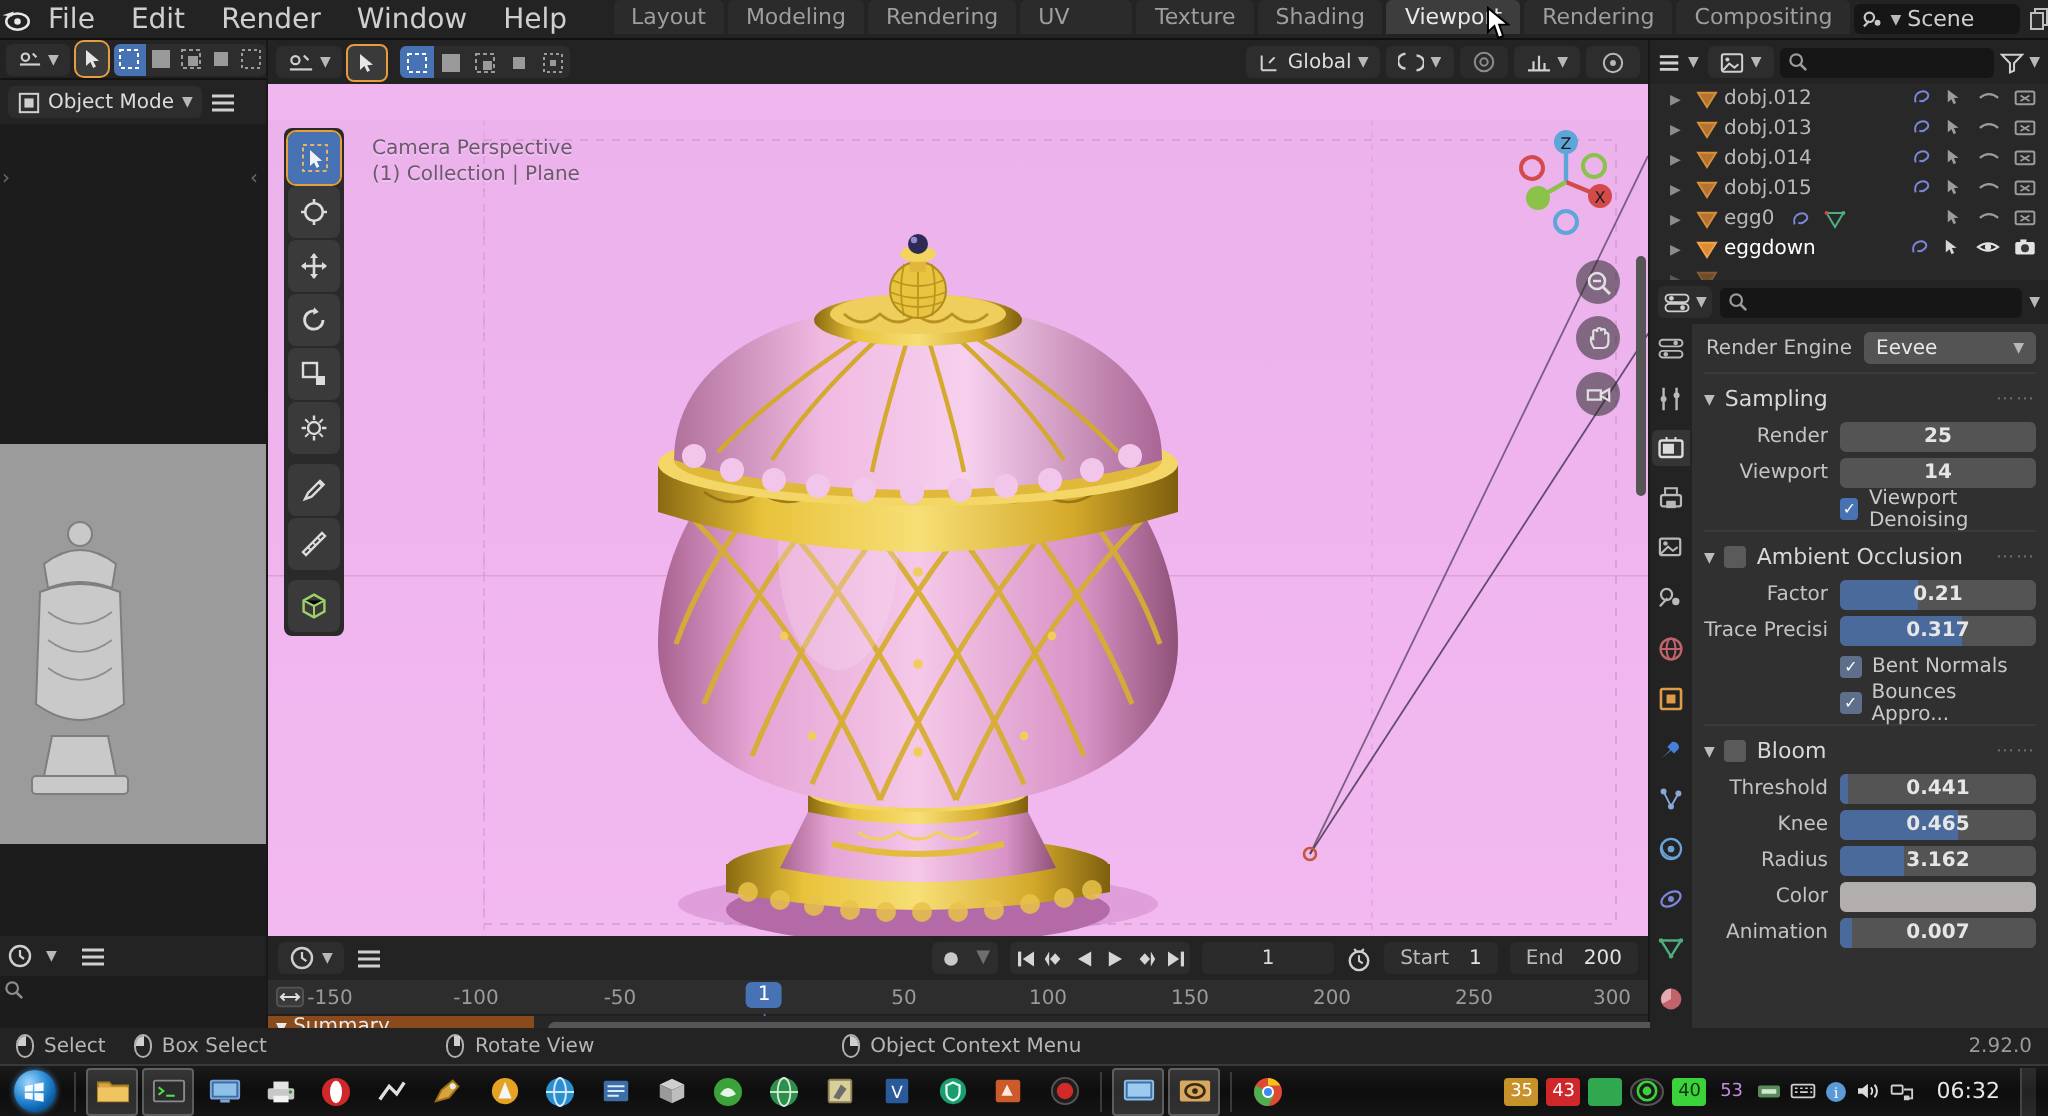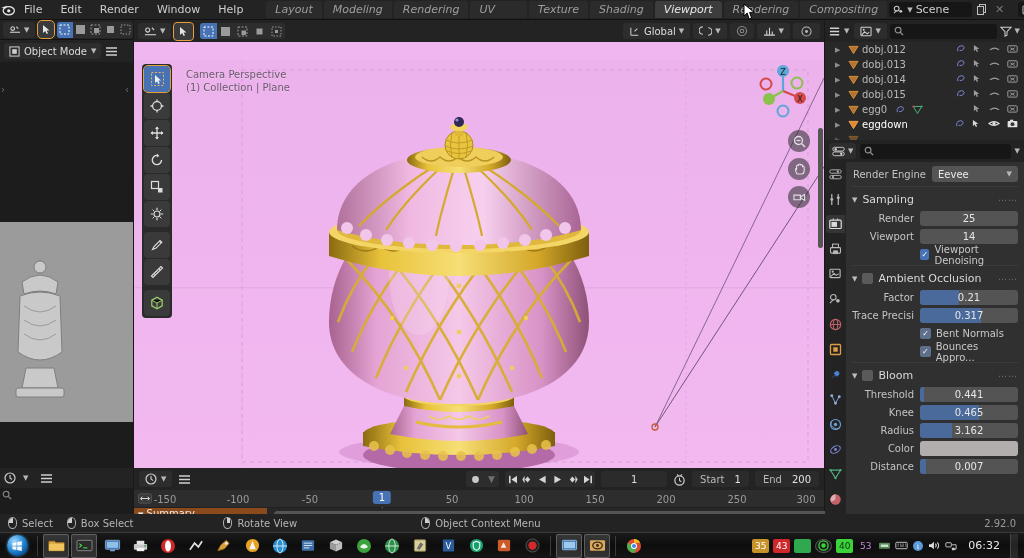--- a/index.html
+++ b/index.html
@@ -14,22 +14,22 @@
   }
   .app { position: absolute; left:0; top:0; width:1024px; height:532px; background:#181818; }
 
   
   .topbar {
     position:absolute; left:0; top:0; width:1024px; height:20px;
     background:#232323; display:flex; align-items:center; gap:0;
     border-bottom:1px solid #111;
   }
   .blender-logo { width:26px; height:20px; display:flex; align-items:center; justify-content:center; }
-  .menu-item { padding:0 9px; height:20px; line-height:20px; color:#cfcfcf; font-size:11px; cursor:default; }
-  .ws-tabs { display:flex; align-items:center; height:20px; margin-left:14px;font-style:italic; }
+  .menu-item { padding:0 9px; height:20px; line-height:20px; color:#cfcfcf; font-size:14px; cursor:default; }
+  .ws-tabs { display:flex; align-items:flex-start; height:20px; margin-left:14px; }
   .ws-tab {
     padding:0 9px; height:17px; line-height:17px; font-size:11px; color:#9e9e9e;
     background:#2b2b2b; margin-right:2px; border-radius:3px 3px 0 0;
   }
   .ws-tab.active { background:#3d3d3d; color:#e8e8e8; }
   .topbar-right { margin-left:auto; display:flex; align-items:center; height:20px; padding-right:4px; gap:2px; }
   .tb-field {
     height:15px; background:#161616; border-radius:3px; display:flex; align-items:center;
     padding:0 4px; gap:3px; color:#cfcfcf; font-size:11px;
   }
@@ -180,21 +180,21 @@
     position:absolute; left:846px; top:162px; width:178px; height:370px;
     background:#303030; padding:4px 6px 0 6px; overflow:hidden;
   }
   .prop-row { display:flex; align-items:center; height:15px; margin-bottom:3px; gap:6px; }
   .prop-label { width:62px; text-align:right; font-size:10px; color:#c3c3c3; white-space:nowrap; overflow:hidden; }
   .prop-val {
     flex:1; height:15px; background:#545454; border-radius:3px; position:relative;
     display:flex; align-items:center; justify-content:center; font-size:10px; color:#e6e6e6; overflow:hidden;
   }
   .prop-val .fill { position:absolute; left:0; top:0; height:100%; background:#4a6a9c; }
-  .prop-val span { position:relative; z-index:1; }
+  .prop-val span { position:relative; z-index:1;font-weight:bold; }
   .panel-head { display:flex; align-items:center; gap:5px; height:17px; font-size:11px; color:#d8d8d8; margin:3px 0 3px 0; }
   .panel-head .tri { font-size:7px; color:#bdbdbd; }
   .panel-head .dots { margin-left:auto; color:#6d6d6d; font-size:9px; letter-spacing:1px; }
   .panel-sep { height:1px; background:#3a3a3a; margin:2px 0 4px 0; }
   .chk-row { display:flex; align-items:center; gap:5px; height:15px; margin-bottom:3px; padding-left:68px; font-size:10px; color:#c8c8c8; }
   .chk { width:11px; height:11px; border-radius:2px; background:#4772b3; display:flex; align-items:center; justify-content:center; color:#fff; font-size:8px; }
   .chk.dim { background:#5d6f8a; }
   .chk.empty { background:#5a5a5a; }
   .engine-row { display:flex; align-items:center; gap:6px; height:16px; margin-bottom:4px; }
   .engine-row .lbl { width:74px; text-align:right; font-size:10px; color:#c3c3c3; }
@@ -1325,21 +1325,21 @@
       <div class="prop-val">
           <i class="fill" style="width:33%"></i>
           <span>3.162</span>
         </div>
     </div>
     <div class="prop-row">
       <span class="prop-label">Color</span>
       <div class="color-swatch"></div>
     </div>
     <div class="prop-row">
-      <span class="prop-label">Distance</span>
+      <span class="prop-label">Animation</span>
       <div class="prop-val">
           <i class="fill" style="width:6%"></i>
           <span>0.007</span>
         </div>
     </div>
   </div>
 
   <div class="statusbar">
     <div class="status-item">
       <span class="mouse-ico l"></span>

